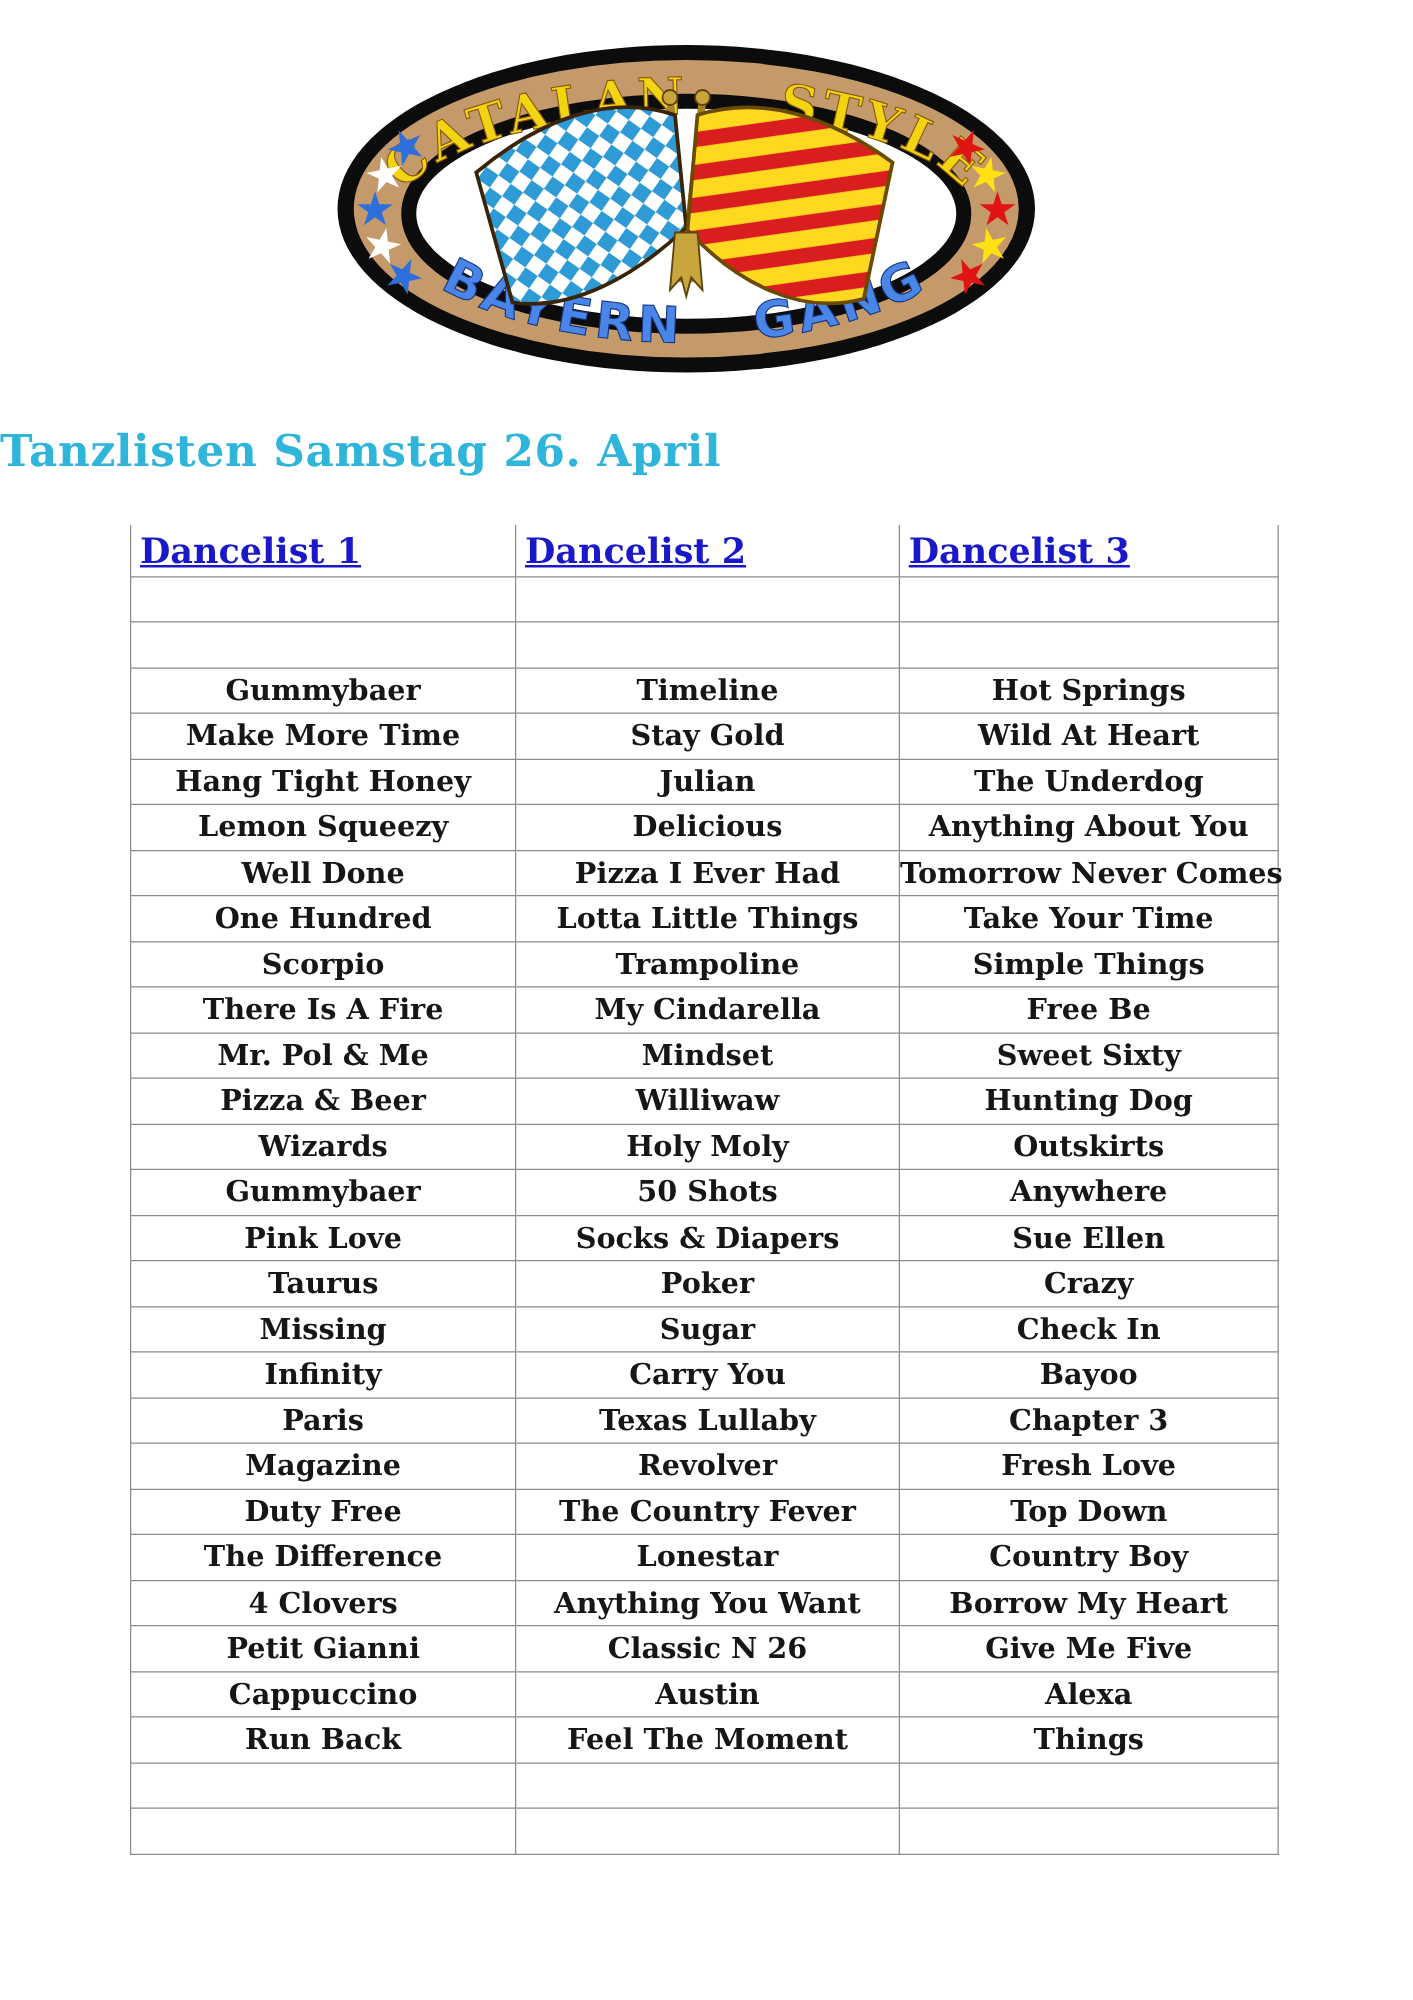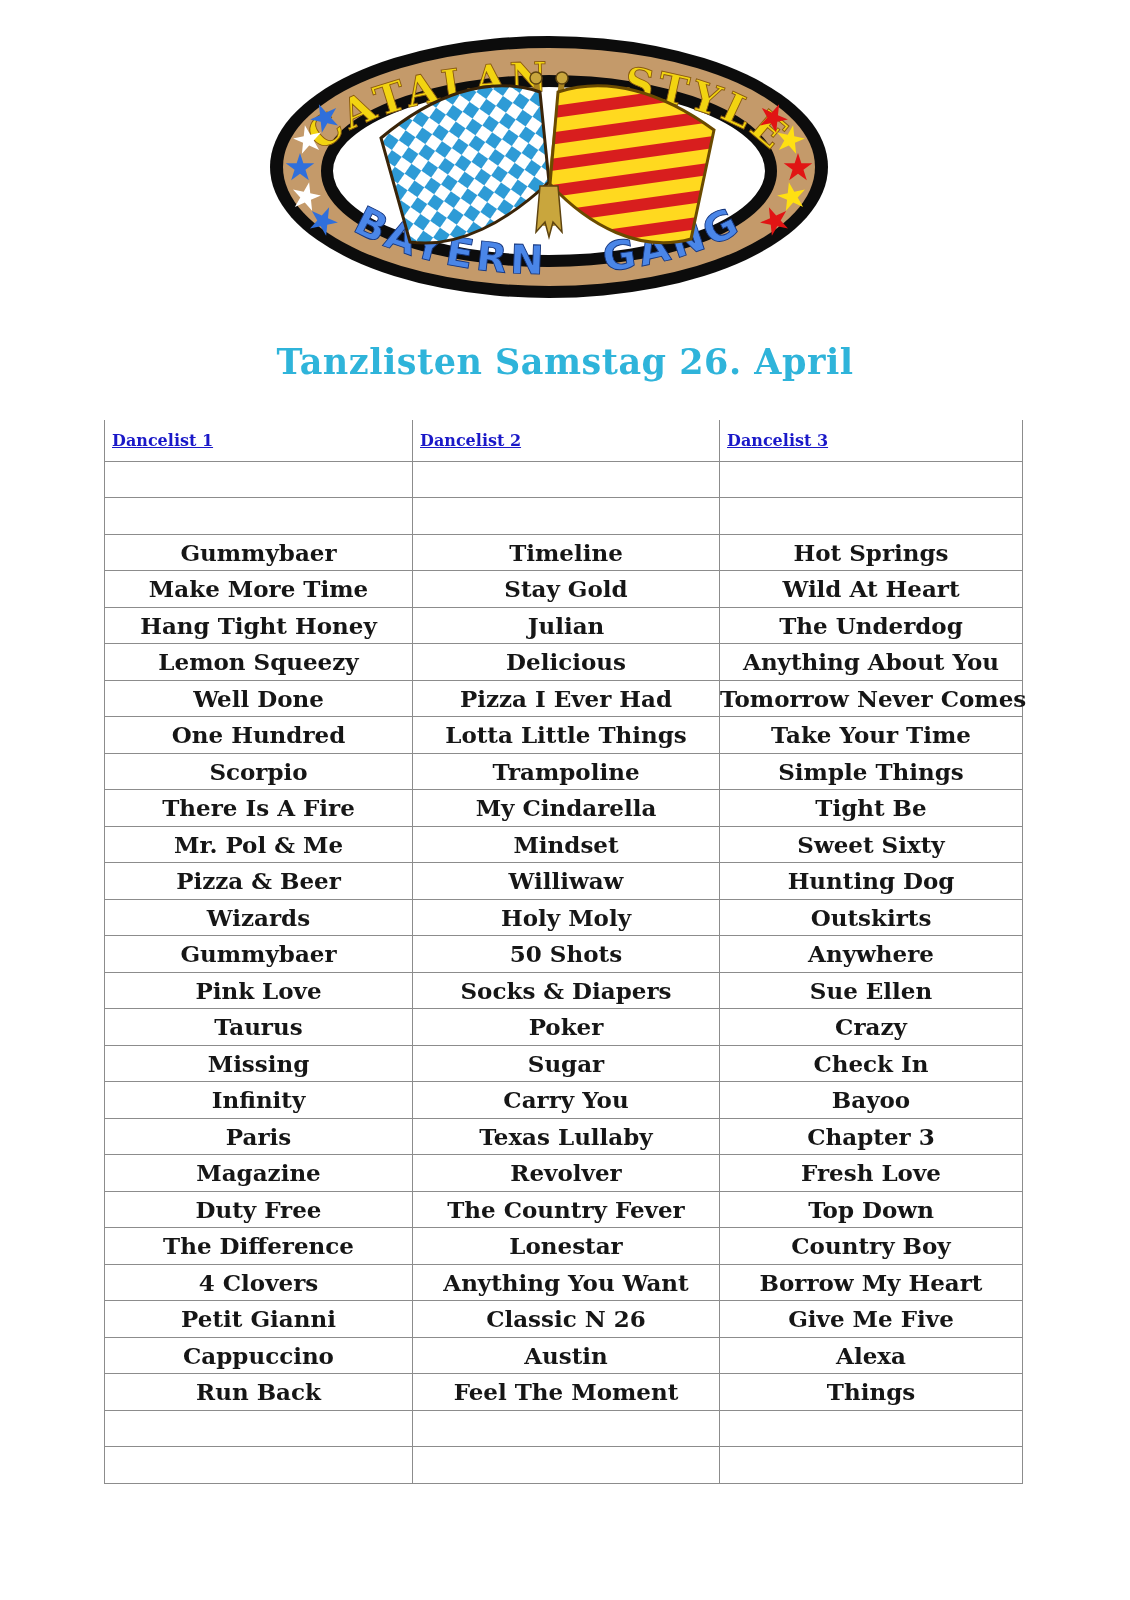--- a/index.html
+++ b/index.html
@@ -6,38 +6,38 @@
   .page{
     position:relative;
     width:1130px;height:1600px;
     background:#ffffff;
     font-family:"DejaVu Serif","Liberation Serif",serif;
     overflow:hidden;
   }
   .logo{position:absolute;left:268px;top:34px;width:564px;height:268px;}
   .title{
     position:absolute;top:341px;left:0;width:1130px;
-    margin:0;text-align:center;
+    margin:0;text-align:left;
     font-size:35px;font-weight:bold;letter-spacing:0.5px;
     color:var(--title-color,#2fb4da);
   }
   table.dancelist{
     position:absolute;left:104px;top:420px;
     width:918px;border-collapse:collapse;table-layout:fixed;
   }
   table.dancelist th, table.dancelist td{
     border:1px solid var(--border-color,#8c8c8c);
     padding:0;overflow:visible;white-space:nowrap;
   }
   table.dancelist thead tr{height:41px;}
   table.dancelist tbody tr{height:36.5px;}
   table.dancelist th{
     border-top:none;
     text-align:left;vertical-align:middle;
-    font-size:16px;font-weight:bold;
+    font-size:28px;font-weight:bold;
     padding-left:7px;
   }
   .hlink{
     color:var(--header-color,#1a18c8);
     text-decoration:underline;
     cursor:pointer;
   }
   table.dancelist td{
     text-align:center;vertical-align:middle;
     font-size:23px;font-weight:bold;
@@ -160,21 +160,21 @@
           <td>Take Your Time</td>
         </tr>
         <tr>
           <td>Scorpio</td>
           <td>Trampoline</td>
           <td>Simple Things</td>
         </tr>
         <tr>
           <td>There Is A Fire</td>
           <td>My Cindarella</td>
-          <td>Tight Be</td>
+          <td>Free Be</td>
         </tr>
         <tr>
           <td>Mr. Pol &amp; Me</td>
           <td>Mindset</td>
           <td>Sweet Sixty</td>
         </tr>
         <tr>
           <td>Pizza &amp; Beer</td>
           <td>Williwaw</td>
           <td>Hunting Dog</td>

